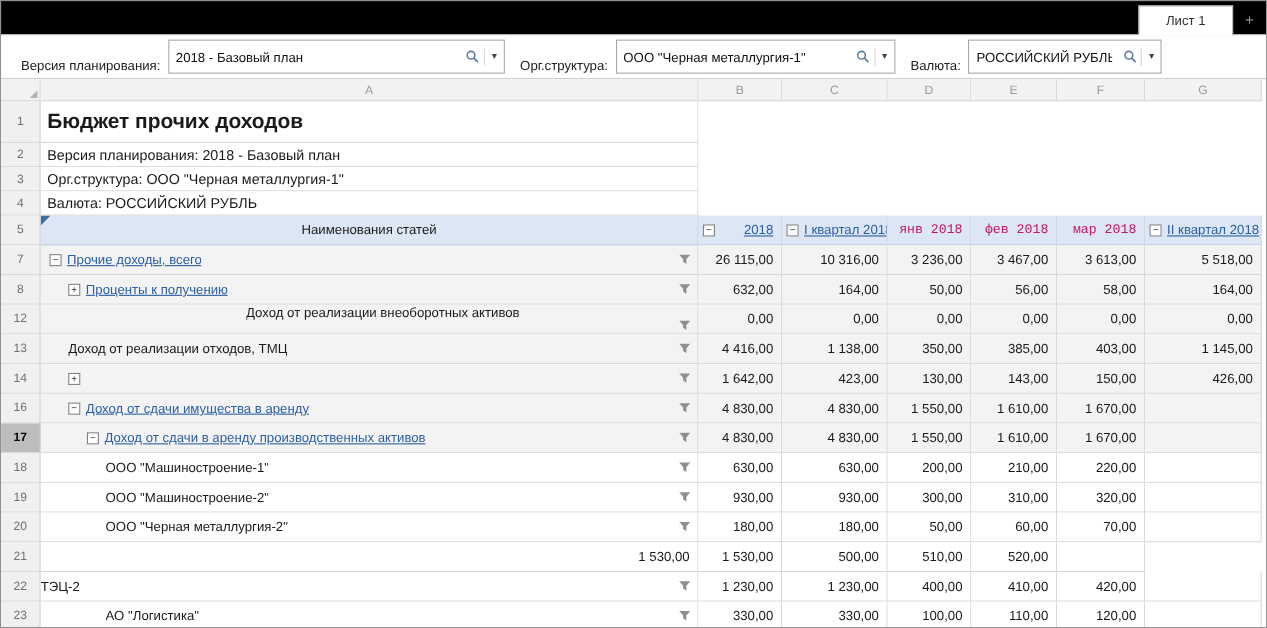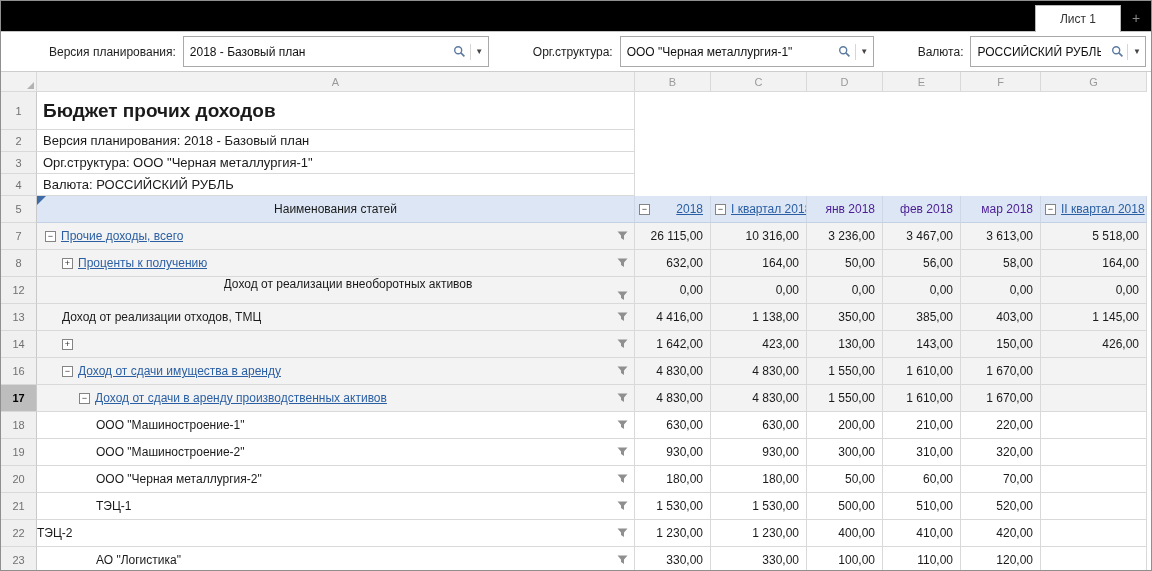--- a/index.html
+++ b/index.html
@@ -14,21 +14,21 @@
             display: flex; align-items: flex-end; padding-left: 10px; flex: none; justify-content: flex-end; }
   .tab { background: #fff; border: 1px solid #b9b9b9; border-bottom: none; height: 27px;
          display: flex; align-items: center; padding: 0 24px; font-size: 12px; color: #333;
          position: relative; top: 1px; }
   .tab-add { width: 30px; height: 27px; display: flex; align-items: center; justify-content: center;
              color: #8a8a8a; font-size: 14px; cursor: pointer; }
 
   
   .toolbar { height: 40px; display: flex; align-items: center; padding-left: 18px;
              border-bottom: 1px solid #cdcdcd; background: #fff; flex: none; }
-  .fgroup { display: flex; align-items: center; gap: 7px; margin-right: 14px; margin-left: 30px; }
+  .fgroup { display: flex; align-items: flex-end; gap: 7px; margin-right: 14px; }
   .flabel { font-size: 12px; color: #222; white-space: nowrap; }
   .fbox { height: 31px; border: 1px solid #a9a9a9; display: flex; align-items: center; background: #fff; }
   .fbox input { border: none; outline: none; height: 100%; font-size: 12px; padding: 0 6px;
                 font-family: inherit; flex: 1; min-width: 0; color: #111; background: transparent; }
   .icon-btn { width: 20px; height: 100%; display: flex; align-items: center; justify-content: center; cursor: pointer; flex: none; }
   .dd-divider { width: 1px; height: 16px; background: #d6d6d6; flex: none; }
   .dd-btn { width: 17px; height: 100%; display: flex; align-items: center; justify-content: center;
             font-size: 8px; color: #444; cursor: pointer; flex: none; }
   .w1 { width: 306px; } .w2 { width: 254px; } .w3 { width: 176px; }
 
@@ -72,21 +72,21 @@
            display: flex; align-items: center; justify-content: flex-end; padding-right: 7px;
            background: #fff; overflow: hidden; white-space: nowrap; }
   .shaded { background: var(--shaded, #f3f3f3); }
 
   .exp { width: 11px; height: 11px; border: 1px solid #848484; background: #fff; color: #333;
          display: inline-flex; align-items: center; justify-content: center;
          font-size: 9px; line-height: 1; margin-right: 5px; flex: none; cursor: pointer; }
   .alink { color: var(--link, #2b5fa3); text-decoration: underline; cursor: pointer; overflow: hidden; text-overflow: ellipsis; }
   .aplain { color: #1a1a1a; overflow: hidden; text-overflow: ellipsis; }
   .hlink { color: var(--link, #2b5fa3); text-decoration: underline; cursor: pointer; }
-  .hplain { color: #4c1d95; }
+  .hplain { color: #be185d; font-family: Liberation Mono, monospace; }
   .filter-ic { margin-left: auto; margin-right: 6px; flex: none; display: flex; align-items: center; cursor: pointer; }
 </style>
 </head>
 <body>
 
 <div class="app">
 
   <div class="tabbar">
     <div class="tab">
       <span>Лист 1</span>
@@ -369,28 +369,20 @@
         </div>
         <div class="vcell">180,00</div>
         <div class="vcell">180,00</div>
         <div class="vcell">50,00</div>
         <div class="vcell">60,00</div>
         <div class="vcell">70,00</div>
         <div class="vcell"></div>
       </div>
       <div class="grow drow">
         <div class="numcell">21</div>
-        <div class="acell" style="padding-left: 59px;">
-          <span class="aplain">ТЭЦ-1</span>
-          <span class="filter-ic">
-            <svg width="11" height="10" viewBox="0 0 11 10">
-              <path d="M0.5 0.5h10L7 4.5V9L4 7V4.5Z" fill="#8f8f8f"></path>
-            </svg>
-          </span>
-        </div>
         <div class="vcell">1 530,00</div>
         <div class="vcell">1 530,00</div>
         <div class="vcell">500,00</div>
         <div class="vcell">510,00</div>
         <div class="vcell">520,00</div>
         <div class="vcell"></div>
       </div>
       <div class="grow drow">
         <div class="numcell">22</div>
         <div class="acell" style="">

